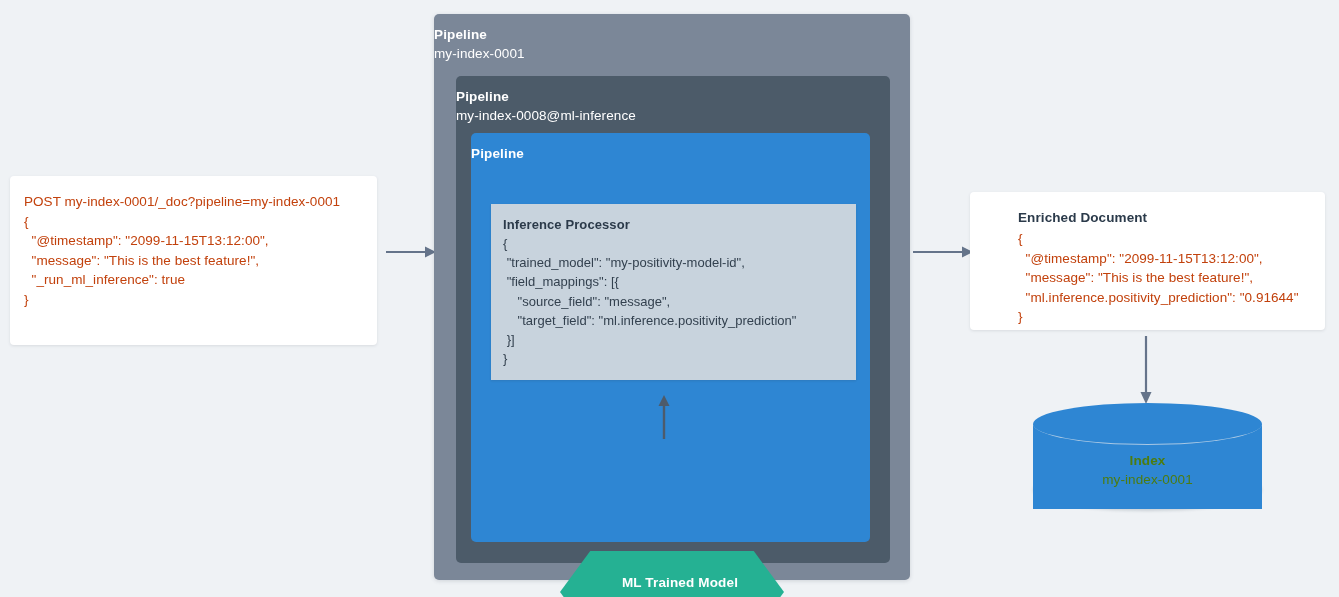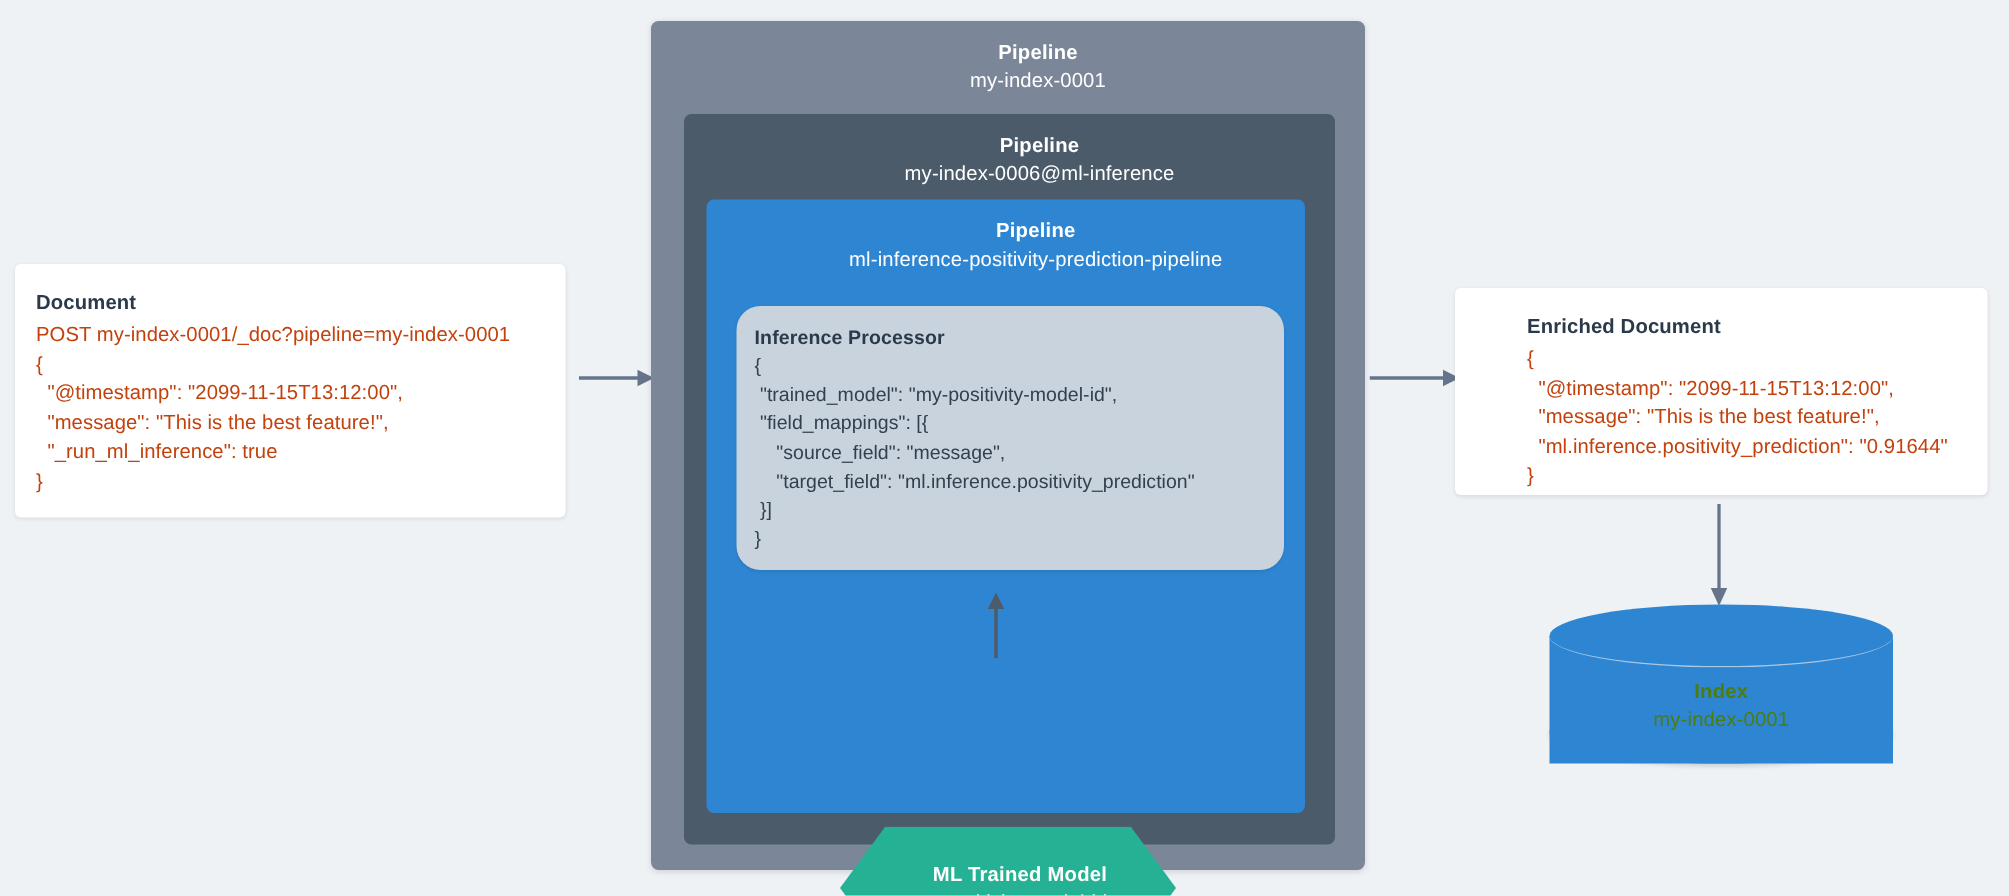--- a/index.html
+++ b/index.html
@@ -62,44 +62,43 @@
   #pipeline-middle {
     left: 22px; top: 62px; width: 434px; height: 487px;
     background: #4c5b69;
   }
   #pipeline-inner {
     left: 15px; top: 57px; width: 399px; height: 409px;
     background: #2e86d3;
   }
 
   .pipe-head {
-    text-align: center;
+    text-align: left;
     color: #ffffff;
     padding-top: 11px;
-    padding-left: 40px;
   }
   .pipe-label {
     font-size: 13.5px;
     font-weight: bold;
     line-height: 19px;
     letter-spacing: .15px;
   }
   .pipe-value {
     font-size: 13.5px;
     line-height: 20px;
     letter-spacing: .1px;
   }
 
   
   #inference-processor {
     position: absolute;
     left: 20px; top: 71px;
     width: 365px; height: 176px;
     background: #c8d3dd;
-    border-radius: 16px;
+    border-radius: 0;
     box-sizing: border-box;
     padding: 11px 12px;
     box-shadow: 0 1px 2px rgba(40,50,60,0.14);
   }
   .ip-title {
     font-size: 13px;
     font-weight: bold;
     color: #2b3a4a;
     line-height: 19px;
     letter-spacing: .1px;
@@ -182,21 +181,20 @@
   #arrow-doc-to-pipeline { left: 386px; top: 245px; width: 50px; height: 14px; }
   #arrow-pipeline-to-enriched { left: 913px; top: 245px; width: 60px; height: 14px; }
   #arrow-enriched-to-index { left: 1139px; top: 336px; width: 14px; height: 68px; }
 </style>
 </head>
 <body>
 
 <div class="canvas">
 
   <div class="doc-card" id="document-card">
-    <div class="doc-title">Document</div>
     <div class="doc-line">POST my-index-0001/_doc?pipeline=my-index-0001</div>
     <div class="doc-line">{</div>
     <div class="doc-line">  "@timestamp": "2099-11-15T13:12:00",</div>
     <div class="doc-line">  "message": "This is the best feature!",</div>
     <div class="doc-line">  "_run_ml_inference": true</div>
     <div class="doc-line">}</div>
   </div>
 
   <div class="arrow" id="arrow-doc-to-pipeline">
     <svg width="50" height="14" viewBox="0 0 50 14">
@@ -207,27 +205,26 @@
 
   <div class="pipe-box" id="pipeline-outer">
     <div class="pipe-head">
       <div class="pipe-label">Pipeline</div>
       <div class="pipe-value">my-index-0001</div>
     </div>
 
     <div class="pipe-box" id="pipeline-middle">
       <div class="pipe-head">
         <div class="pipe-label">Pipeline</div>
-        <div class="pipe-value">my-index-0006@ml-inference</div>
+        <div class="pipe-value">my-index-0008@ml-inference</div>
       </div>
 
       <div class="pipe-box" id="pipeline-inner">
         <div class="pipe-head">
           <div class="pipe-label">Pipeline</div>
-          <div class="pipe-value">ml-inference-positivity-prediction-pipeline</div>
         </div>
 
         <div id="inference-processor">
           <div class="ip-title">Inference Processor</div>
           <div class="ip-line">{</div>
           <div class="ip-line"> "trained_model": "my-positivity-model-id",</div>
           <div class="ip-line"> "field_mappings": [{</div>
           <div class="ip-line">    "source_field": "message",</div>
           <div class="ip-line">    "target_field": "ml.inference.positivity_prediction"</div>
           <div class="ip-line"> }]</div>

